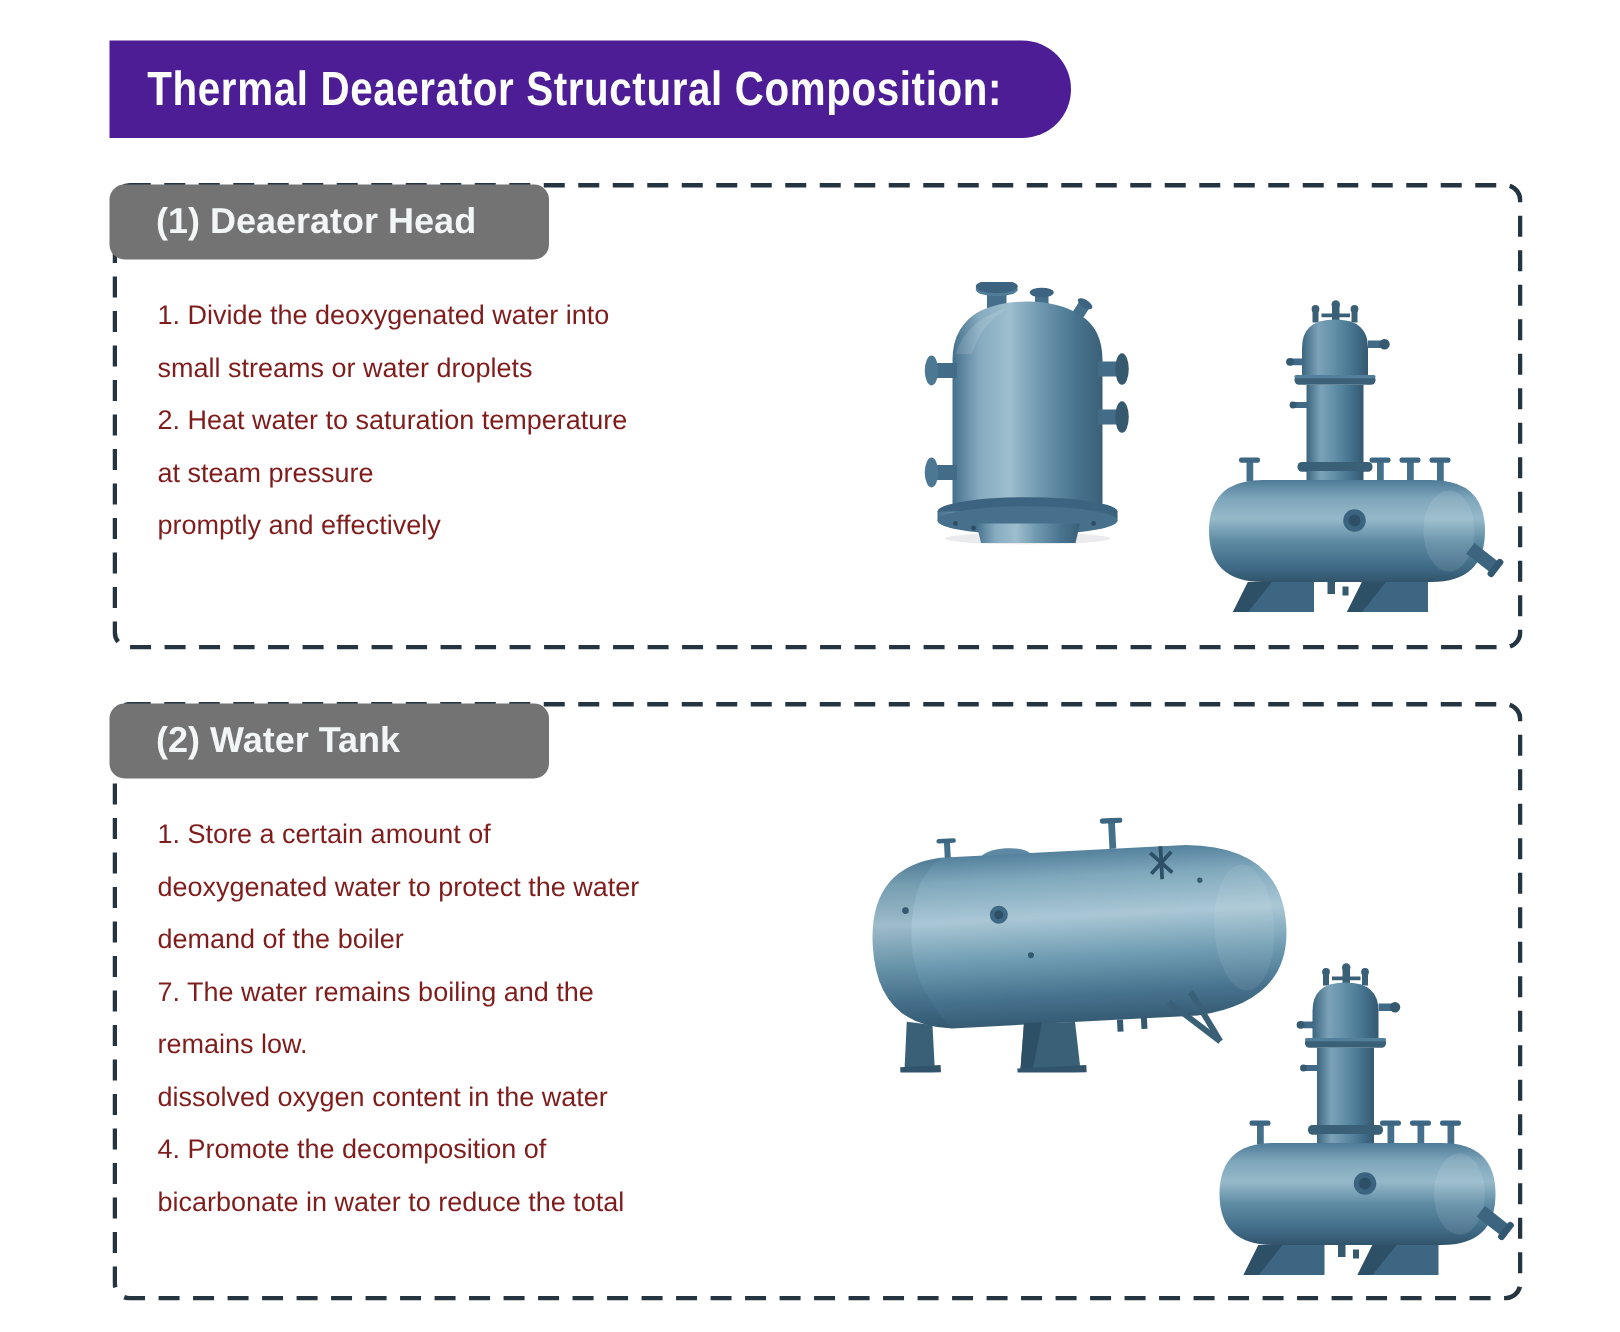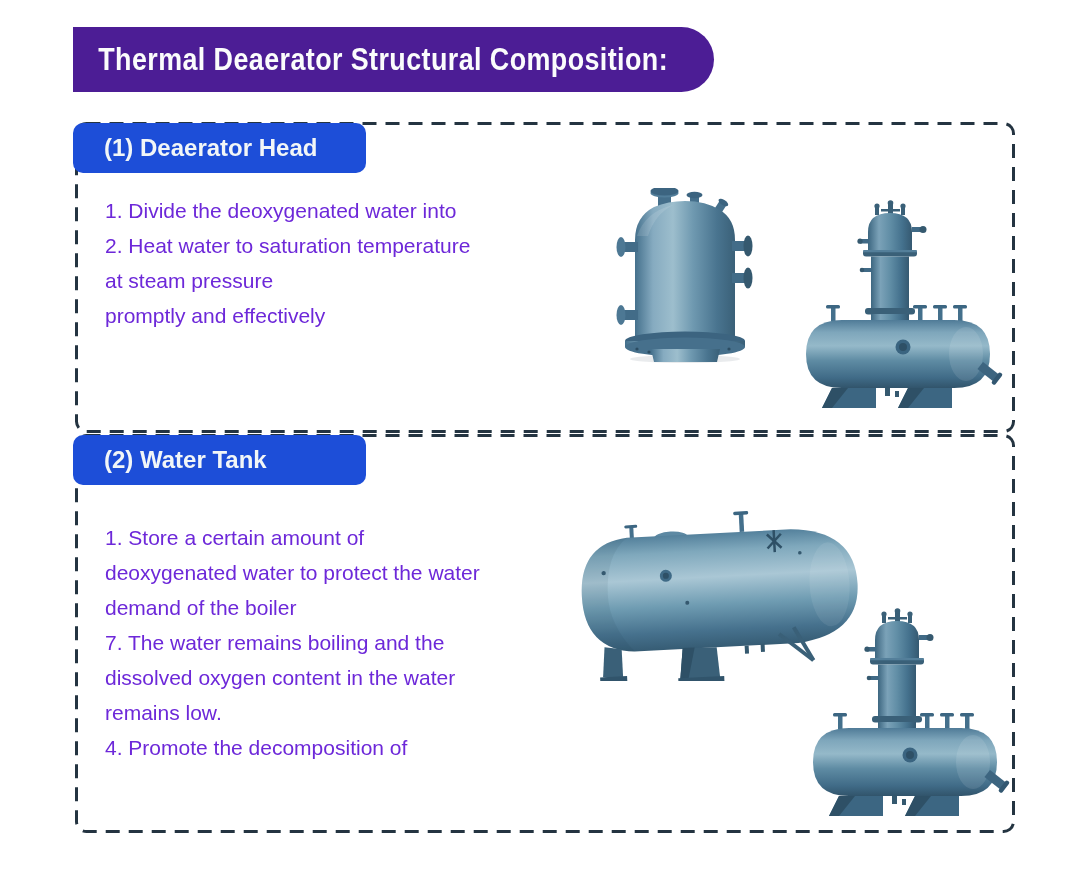--- a/index.html
+++ b/index.html
@@ -23,47 +23,47 @@
     font-size:32px;
     font-weight:bold;
     color:#fbfcfc;
     white-space:nowrap;
     transform:scaleX(0.84);
     transform-origin:0 50%;
     letter-spacing:0.5px;
   }
   .panel{position:absolute;left:75px;width:940px;}
   .panel-1{top:122px;height:311px;}
-  .panel-2{top:434px;height:399px;}
+  .panel-2{top:468px;height:399px;}
   .dash-border{position:absolute;left:0;top:0;}
   .badge{
     position:absolute;left:-2px;top:1px;
     width:293px;height:50px;
-    background:#1d4ed8;
+    background:#737373;
     border-radius:10px;
     z-index:3;
   }
   .badge-text{
     display:block;
     padding-left:31px;
     line-height:50px;
     font-size:24px;
     font-weight:bold;
     color:#f2f6f7;
     white-space:nowrap;
   }
   .body-text{
     position:absolute;left:30px;
-    color:#6d28d9;
-    font-size:21px;
+    color:#7f1d1d;
+    font-size:18px;
     line-height:35px;
     z-index:2;
   }
   .panel-1 .body-text{top:71px;}
-  .panel-2 .body-text{top:71px;margin-top:15px;}
+  .panel-2 .body-text{top:71px;}
   .body-text .line{white-space:nowrap;}
   .img{position:absolute;z-index:1;}
   .img-vtank{left:540px;top:66px;width:140px;height:175px;}
   .img-unit1{left:715px;top:74px;width:216px;height:213px;}
   .img-bigtank{left:497px;top:77px;width:298px;height:170px;}
   .img-unit2{left:722px;top:170px;width:216px;height:213px;}
 </style>
 </head>
 <body>
 
@@ -77,20 +77,21 @@
     <svg class="dash-border" width="940" height="311" viewBox="0 0 940 311">
       <rect x="1.5" y="1.5" width="937" height="308" rx="10" fill="none" stroke="#243441" stroke-width="3" stroke-dasharray="14 9"></rect>
     </svg>
 
     <div class="badge">
       <span class="badge-text">(1) Deaerator Head</span>
     </div>
 
     <div class="body-text">
       <div class="line">1. Divide the deoxygenated water into</div>
+      <div class="line">small streams or water droplets</div>
       <div class="line">2. Heat water to saturation temperature</div>
       <div class="line">at steam pressure</div>
       <div class="line">promptly and effectively</div>
     </div>
 
     <svg class="img img-vtank" viewBox="0 0 140 175" role="img">
       <defs>
         <linearGradient id="gA" x1="0" y1="0" x2="1" y2="0">
           <stop offset="0" stop-color="#44708c"></stop>
           <stop offset="0.18" stop-color="#86abc0"></stop>
@@ -223,23 +224,24 @@
 
     <div class="badge">
       <span class="badge-text">(2) Water Tank</span>
     </div>
 
     <div class="body-text">
       <div class="line">1. Store a certain amount of</div>
       <div class="line">deoxygenated water to protect the water</div>
       <div class="line">demand of the boiler</div>
       <div class="line">7. The water remains boiling and the</div>
+      <div class="line">remains low.</div>
       <div class="line">dissolved oxygen content in the water</div>
-      <div class="line">remains low.</div>
       <div class="line">4. Promote the decomposition of</div>
+      <div class="line">bicarbonate in water to reduce the total</div>
     </div>
 
     <svg class="img img-bigtank" viewBox="0 0 298 170" role="img">
       <defs>
         <linearGradient id="gC" x1="0" y1="0" x2="0" y2="1">
           <stop offset="0" stop-color="#54819c"></stop>
           <stop offset="0.15" stop-color="#7fa8bc"></stop>
           <stop offset="0.38" stop-color="#aac7d5"></stop>
           <stop offset="0.62" stop-color="#6f9cb2"></stop>
           <stop offset="0.85" stop-color="#46718d"></stop>

